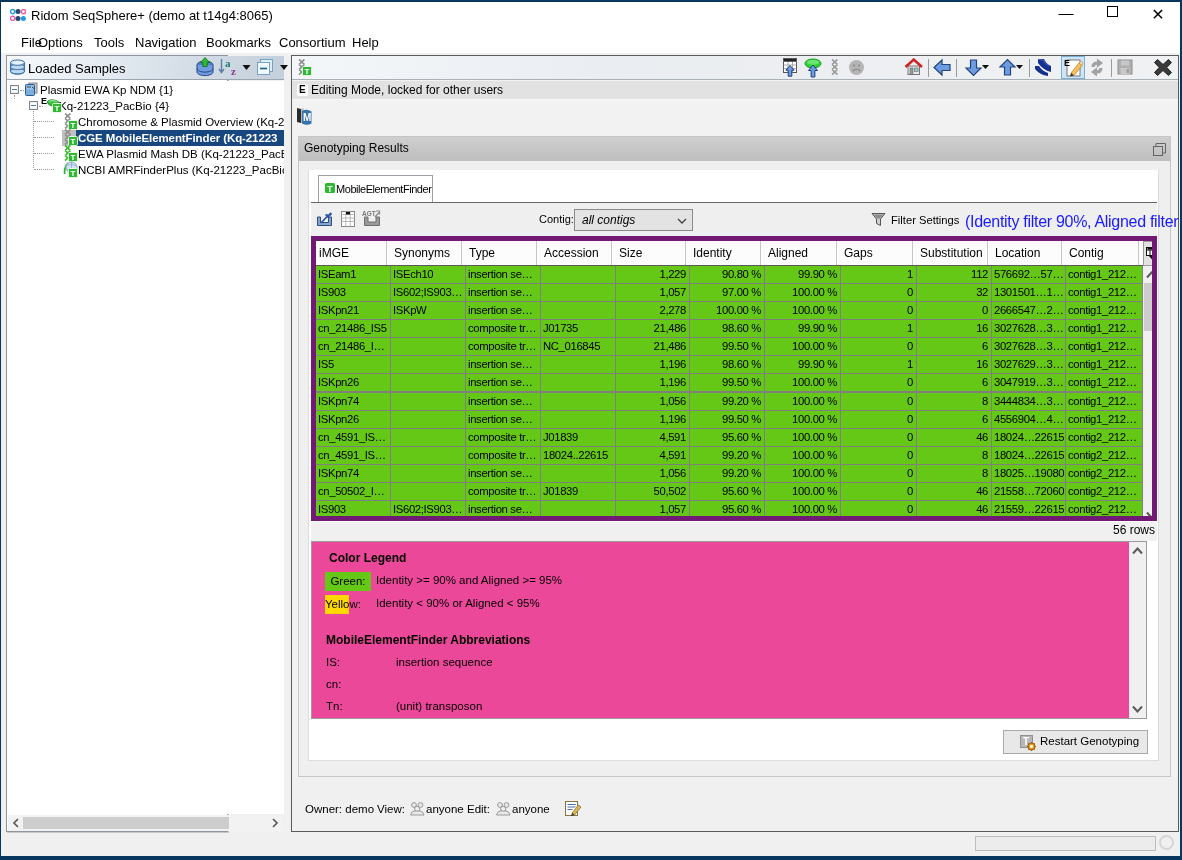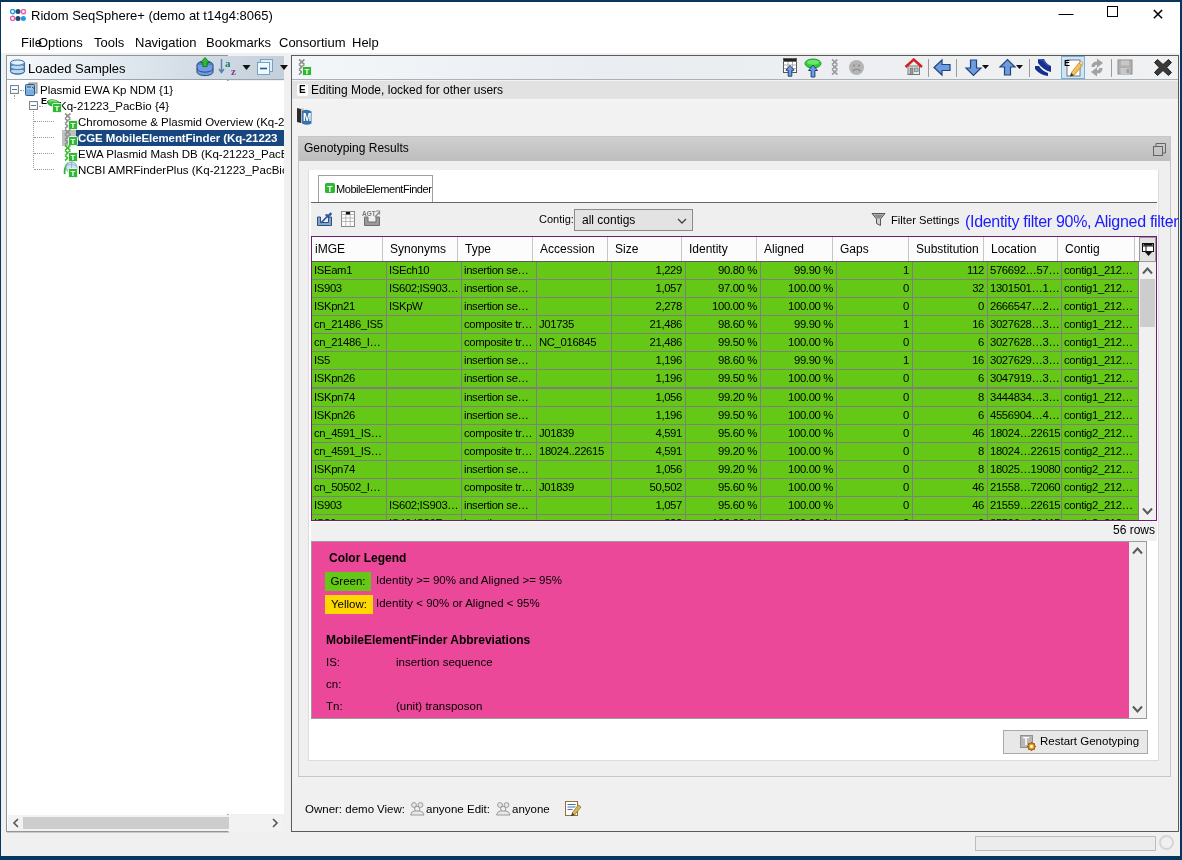--- a/index.html
+++ b/index.html
@@ -31,21 +31,21 @@
 #rphead-title{left:23px;top:4px;font-size:12px}
 #editbar{left:0;top:25px;width:886px;height:19px;background:#e2e2e2;border-bottom:1px solid #f6f6f6}
 #grbox{left:6px;top:80px;width:873px;height:641px;background:#efefef;border:1px solid #c6c6c6}
 #grbar{left:0;top:0;width:871px;height:24px;background:linear-gradient(#cfcfcf,#bdbdbd)}
 #whitepanel{left:16px;top:114px;width:851px;height:591px;background:#fff;border:1px solid #dcdcdc;border-top:none}
 #band56{left:19px;top:466px;width:846px;height:19px;background:#f0f0f0}
 
 #tab{left:26px;top:119px;width:115px;height:27px;background:#fff;border:1px solid #9aa0a6;border-bottom:none;z-index:3;font-size:12px}
 #ttoolbar{left:19px;top:146px;width:846px;height:34px;background:#efefef;border-top:1px solid #62676c}
 
-#ttable{left:19px;top:180px;width:846px;height:285px;background:#7f7f7f;border:1px solid #701a75;overflow:hidden}
+#ttable{left:19px;top:180px;width:846px;height:285px;background:#7f7f7f;border:5px solid #701a75;overflow:hidden}
 #thead{position:absolute;left:0;top:0;width:844px;height:25px;background:#fcfcfc;border-bottom:1px solid #5a5a5a}
 .hc{position:absolute;top:0;height:24px;border-right:1px solid #c6c6c6;font-size:12px;line-height:24px;padding-left:3px}
 .gr{position:absolute;left:0;width:827px;height:17px;display:grid;grid-template-columns:75px 75px 75px 75px 74px 75px 76px 76px 75px 74px 77px}
 .gr div{background:#65c716;border-right:1px solid #7f7f7f;font-size:11.3px;letter-spacing:-0.35px;line-height:17px;padding-left:2px;white-space:nowrap;overflow:hidden}
 .gr div.r{text-align:right;padding-left:0;padding-right:3px}
 #vsb{position:absolute;left:827px;top:25px;width:17px;height:258px;background:#f0f0f0}
 
 #legend{left:19px;top:485px;width:836px;height:178px;background:#ec4899;border:1px solid #9b9b9b;font-size:11.5px}
 
 #restart{left:711px;top:674px;width:145px;height:24px;background:#e8e8e8;border:1px solid #a9a9a9;font-size:12px}
@@ -307,21 +307,21 @@
       <path d="M1.5 4.5 h13 M1.5 8 h13 M1.5 11.5 h13 M5.8 1.5 v15 M10.2 1.5 v15" stroke="#aaa" stroke-width="0.8"></path>
       <rect x="6" y="2" width="4" height="2.5" fill="#111"></rect>
     </svg>
     <svg class="abs" style="left:51px;top:6px" width="20" height="18" viewBox="0 0 20 18">
       <text x="0" y="6.5" font-size="6.5" font-weight="bold" fill="#777">AGT</text>
       <path d="M14 2 l3.5 0 0 3.5 M13 8 L17 3.5" stroke="#888" stroke-width="1.2" fill="none"></path>
       <path d="M2.5 8 V16.5 H17.5 V8 H14 V13 H6 V8 Z" fill="#9a9a9a" stroke="#6e6e6e"></path>
     </svg>
     <span style="position:absolute;left:228px;top:10px;font-size:11px">Contig:</span>
     <div class="abs" style="left:263px;top:6px;width:119px;height:22px;background:#e3e3e3;border:1px solid #8a8a8a">
-      <span style="position:absolute;left:7px;top:3px;">all contigs</span>
+      <span style="position:absolute;left:7px;top:3px;font-style:italic">all contigs</span>
       <svg class="abs" style="left:102px;top:8px" width="10" height="6" viewBox="0 0 10 6">
           <path d="M1 1 L5 5 L9 1" stroke="#444" stroke-width="1.3" fill="none"></path>
         </svg>
     </div>
     <svg class="abs" style="left:560px;top:9px" width="15" height="15" viewBox="0 0 15 15">
       <path d="M1 1.5 H14 L9.5 7 V13.5 L5.5 11.5 V7 Z" fill="#cfcfcf" stroke="#555"></path>
       <path d="M2.5 2.5 H12.5 L8.7 6.5 H6.3 Z" fill="#8a8a8a"></path>
     </svg>
     <span style="position:absolute;left:580px;top:11px;white-space:nowrap;font-size:11.2px">Filter Settings</span>
     <span style="position:absolute;left:654px;top:10px;color:#1a1aff;white-space:nowrap;font-size:16px;letter-spacing:-0.3px">(Identity filter 90%, Aligned filter 95%)</span>
@@ -551,21 +551,21 @@
       <svg class="abs" style="left:3px;top:245px" width="11" height="8" viewBox="0 0 11 8">
           <path d="M1 1.5 L5.5 6.5 L10 1.5" stroke="#5a5a5a" stroke-width="2" fill="none"></path>
         </svg>
     </div>
   </div>
   <div class="abs" id="rows56" style="right:23px;top:467px">56 rows</div>
   <div class="abs" id="legend">
     <div class="abs" style="left:17px;top:9px;font-weight:bold;font-size:12px">Color Legend</div>
     <div class="abs" style="left:13px;top:30px;width:46px;height:19px;background:#65c716;text-align:center;line-height:19px">Green:</div>
     <div class="abs" style="left:64px;top:32px">Identity &gt;= 90% and Aligned &gt;= 95%</div>
-    <div class="abs" style="left:13px;top:53px;width:48px;height:19px;background:#ffd800;text-align:center;line-height:19px">Yellow:</div>
+    <div class="abs" style="left:13px;top:53px;width:24px;height:19px;background:#ffd800;text-align:center;line-height:19px">Yellow:</div>
     <div class="abs" style="left:64px;top:55px">Identity &lt; 90% or Aligned &lt; 95%</div>
     <div class="abs" style="left:14px;top:91px;font-weight:bold;font-size:12px">MobileElementFinder Abbreviations</div>
     <div class="abs" style="left:14px;top:114px">IS:</div>
       <div class="abs" style="left:84px;top:114px">insertion sequence</div>
     <div class="abs" style="left:14px;top:136px">cn:</div>
     <div class="abs" style="left:14px;top:158px">Tn:</div>
       <div class="abs" style="left:84px;top:158px">(unit) transposon</div>
     <div class="abs" style="left:817px;top:0;width:17px;height:176px;background:#f0f0f0">
       <svg class="abs" style="left:3px;top:5px" width="11" height="8" viewBox="0 0 11 8">
           <path d="M1 6.5 L5.5 1.5 L10 6.5" stroke="#5a5a5a" stroke-width="2" fill="none"></path>

